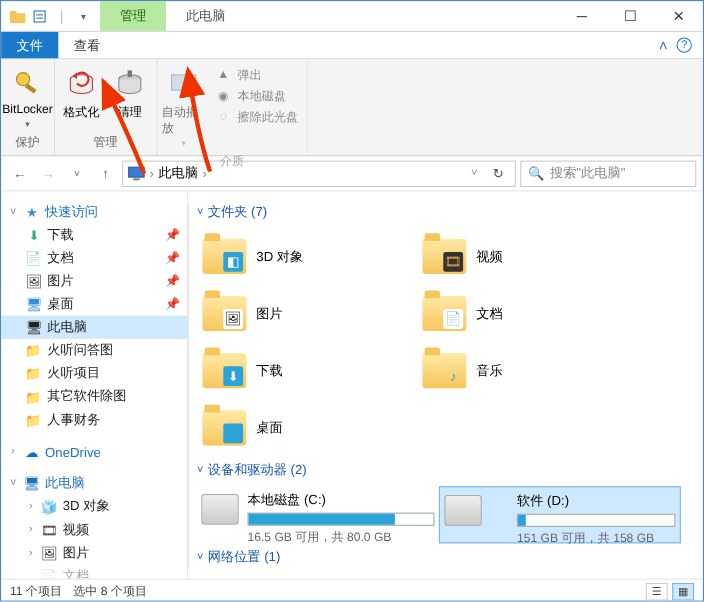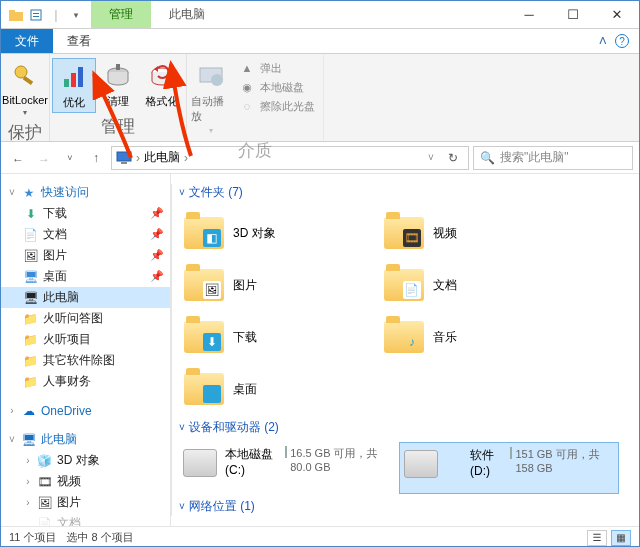--- a/index.html
+++ b/index.html
@@ -18,21 +18,21 @@
   
   .ribbon-tabs { height: 25px; display: flex; align-items: stretch; border-bottom: 1px solid #d0d0d0; background: #fff; }
   .ribbon-tab { padding: 0 14px; display: flex; align-items: center; font-size: 12px; color: #333; }
   .ribbon-tab.file { background: #1979ca; color: #fff; }
   .ribbon-tab.active { background: #f4f4f4; border: 1px solid #d0d0d0; border-bottom-color: #f4f4f4; margin-bottom: -1px; }
   .ribbon-help { margin-left: auto; display: flex; align-items: center; gap: 8px; padding: 0 10px; color: #386ba8; }
   
   .ribbon-body { height: 88px; background: #f4f4f4; border-bottom: 1px solid #d0d0d0; display: flex; }
   .rgroup { display: flex; flex-direction: column; align-items: center; padding: 4px 2px 2px; border-right: 1px solid #e1e1e1; }
   .rgroup .items { display: flex; flex: 1; align-items: flex-start; }
-  .rgroup .glabel { font-size: 17px; color: #666; padding: 2px 0; }
+  .rgroup .glabel { font-size: 11px; color: #666; padding: 2px 0; }
   .rbtn { display: flex; flex-direction: column; align-items: center; width: 44px; padding: 2px 2px; font-size: 11px; gap: 2px; }
   .rbtn.sel { background: #cde6f7; border: 1px solid #7ab6e8; }
   .rbtn .ric { width: 32px; height: 32px; display: flex; align-items: center; justify-content: center; }
   .rsmall { display: flex; flex-direction: column; gap: 3px; padding: 2px 6px; }
   .rsmall-item { display: flex; align-items: center; gap: 5px; font-size: 11px; color: #333; }
   .rsmall-item .sic { width: 16px; height: 16px; display: flex; align-items: center; justify-content: center; }
   
   .addrbar { height: 32px; display: flex; align-items: center; padding: 3px 6px; gap: 4px; border-bottom: 1px solid #e5e5e5; }
   .navbtn { width: 22px; height: 22px; display: flex; align-items: center; justify-content: center; color: #555; }
   .navbtn.disabled { color: #bbb; }
@@ -60,21 +60,21 @@
   .grid { display: flex; flex-wrap: wrap; }
   .item { width: 200px; height: 52px; display: flex; align-items: center; gap: 8px; padding: 2px 4px; }
   .item .bigicon { width: 42px; height: 42px; display: flex; align-items: center; justify-content: center; }
   .item .lbl { font-size: 12px; }
   .folder-icon { width: 40px; height: 32px; background: linear-gradient(#ffe9a6, #f7c65b); border-radius: 3px; position: relative; }
   .folder-icon::before { content:""; position:absolute; top:-5px; left:2px; width:14px; height:7px; background:#f7c65b; border-radius:2px 2px 0 0; }
   .folder-overlay { position: absolute; right: 3px; bottom: 2px; width: 18px; height: 18px; display: flex; align-items: center; justify-content: center; border-radius: 2px; font-size: 12px; }
   .drive { width: 220px; height: 52px; display: flex; gap: 8px; padding: 4px; align-items: flex-start; }
   .drive.sel { background: #cde8ff; border: 1px solid #7ab6e8; gap: 32px; }
   .drive .dicon { width: 34px; height: 28px; background: linear-gradient(#eee,#ccc); border-radius: 3px; border:1px solid #aaa; margin-top:3px; }
-  .drive .dinfo { flex: 1; display: flex; flex-direction: row; gap: 3px; }
+  .drive .dinfo { flex: 1; display: flex; flex-direction: column; gap: 3px; }
   .drive .bar { height: 12px; border: 1px solid #9aa; background: #fff; position: relative; }
   .drive .fill { position: absolute; left: 0; top: 0; bottom: 0; background: #2aa3d9; }
   .drive .sub { font-size: 11px; color: #666; }
   
   .status { height: 22px; border-top: 1px solid #e5e5e5; display: flex; align-items: center; padding: 0 8px; font-size: 11px; color: #444; gap: 10px; }
   .status .viewbtns { margin-left: auto; display: flex; gap: 4px; }
   .viewbtn { width: 20px; height: 16px; border: 1px solid #ccc; display:flex; align-items:center; justify-content:center; font-size:10px; }
   .viewbtn.sel { background:#cde8ff; border-color:#7ab6e8; }
   
   .arrow { position: absolute; pointer-events: none; }
@@ -134,50 +134,40 @@
               </svg>
           </span>
           <span>BitLocker</span>
           <span style="font-size:8px;color:#666">▾</span>
         </div>
       </div>
       <div class="glabel">保护</div>
     </div>
     <div class="rgroup">
       <div class="items">
-        <div class="rbtn sel">
-          <span class="ric">
-            <svg width="28" height="28">
-                <rect x="4" y="16" width="5" height="8" fill="#3a8"></rect>
-                <rect x="11" y="10" width="5" height="14" fill="#e33"></rect>
-                <rect x="18" y="4" width="5" height="20" fill="#36c"></rect>
-              </svg>
-          </span>
-          <span>优化</span>
-        </div>
-        <div class="rbtn">
-          <span class="ric">
-            <svg width="28" height="28">
-                <ellipse cx="14" cy="10" rx="10" ry="4" fill="#ccc" stroke="#888"></ellipse>
-                <path d="M4 10 v9 a10 4 0 0 0 20 0 v-9" fill="#ddd" stroke="#888"></path>
-                <rect x="12" y="2" width="4" height="6" fill="#777"></rect>
-              </svg>
-          </span>
-          <span>清理</span>
-        </div>
         <div class="rbtn">
           <span class="ric">
             <svg width="28" height="28">
                 <ellipse cx="14" cy="10" rx="10" ry="4" fill="#fff" stroke="#c33"></ellipse>
                 <path d="M4 10 v9 a10 4 0 0 0 20 0 v-9" fill="#eee" stroke="#c33"></path>
                 <path d="M10 6 a6 6 0 1 1 0 8" fill="none" stroke="#c33" stroke-width="2"></path>
                 <polygon points="10,4 10,10 6,7" fill="#c33"></polygon>
               </svg>
           </span>
           <span>格式化</span>
+        </div>
+        <div class="rbtn">
+          <span class="ric">
+            <svg width="28" height="28">
+                <ellipse cx="14" cy="10" rx="10" ry="4" fill="#ccc" stroke="#888"></ellipse>
+                <path d="M4 10 v9 a10 4 0 0 0 20 0 v-9" fill="#ddd" stroke="#888"></path>
+                <rect x="12" y="2" width="4" height="6" fill="#777"></rect>
+              </svg>
+          </span>
+          <span>清理</span>
         </div>
       </div>
       <div class="glabel">管理</div>
     </div>
     <div class="rgroup" style="opacity:0.55">
       <div class="items">
         <div class="rbtn">
           <span class="ric">
             <svg width="28" height="28">
                 <rect x="3" y="6" width="22" height="14" fill="#bcd" stroke="#789"></rect>

